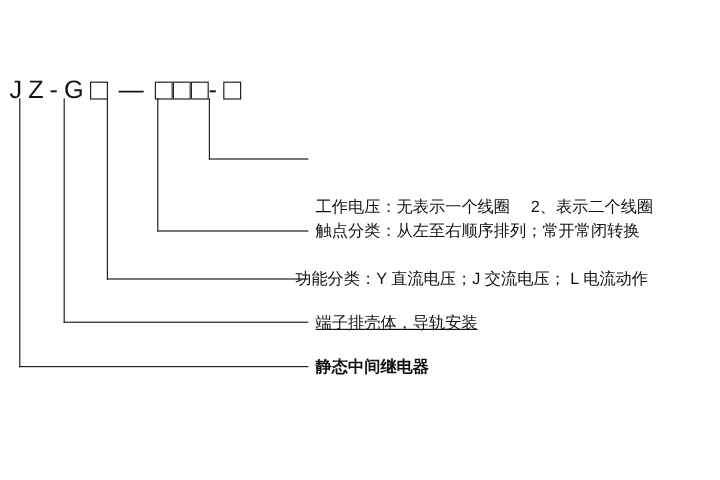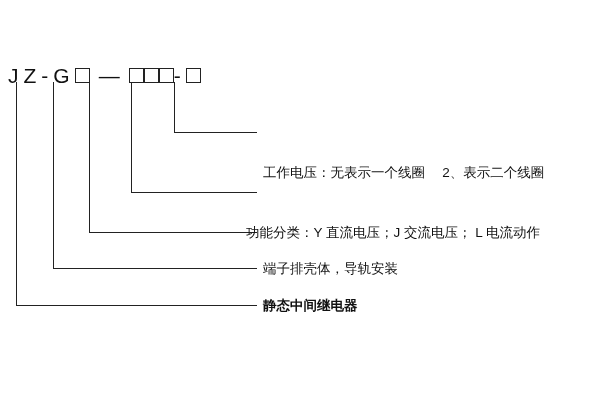--- a/index.html
+++ b/index.html
@@ -120,20 +120,21 @@
   <div class="hline" style="left:89px; top:232px; width:168px;"></div>
 
   <div class="vline" style="left:53px; top:82px; height:187px;"></div>
   <div class="hline" style="left:53px; top:268px; width:204px;"></div>
 
   <div class="vline" style="left:16px; top:82px; height:224px;"></div>
   <div class="hline" style="left:16px; top:305px; width:241px;"></div>
 
   <div class="label" style="left:263px; top:124px;margin-top:40px;">工作电压：无表示一个线圈　 2、表示二个线圈</div>
 
+  <div class="label" style="left:263px; top:184px;">触点分类：从左至右顺序排列；常开常闭转换</div>
 
   <div class="label" style="left:246px; top:224px;">功能分类：Y 直流电压；J 交流电压； L 电流动作</div>
 
-  <div class="label" style="left:263px; top:260px;">端子排壳体，导轨安装</div>
+  <div class="label" style="left:263px; top:260px;text-decoration:underline;">端子排壳体，导轨安装</div>
 
   <div class="label" style="left:263px; top:297px;font-weight:bold;">静态中间继电器</div>
 
 </div>
 
 </body></html>

